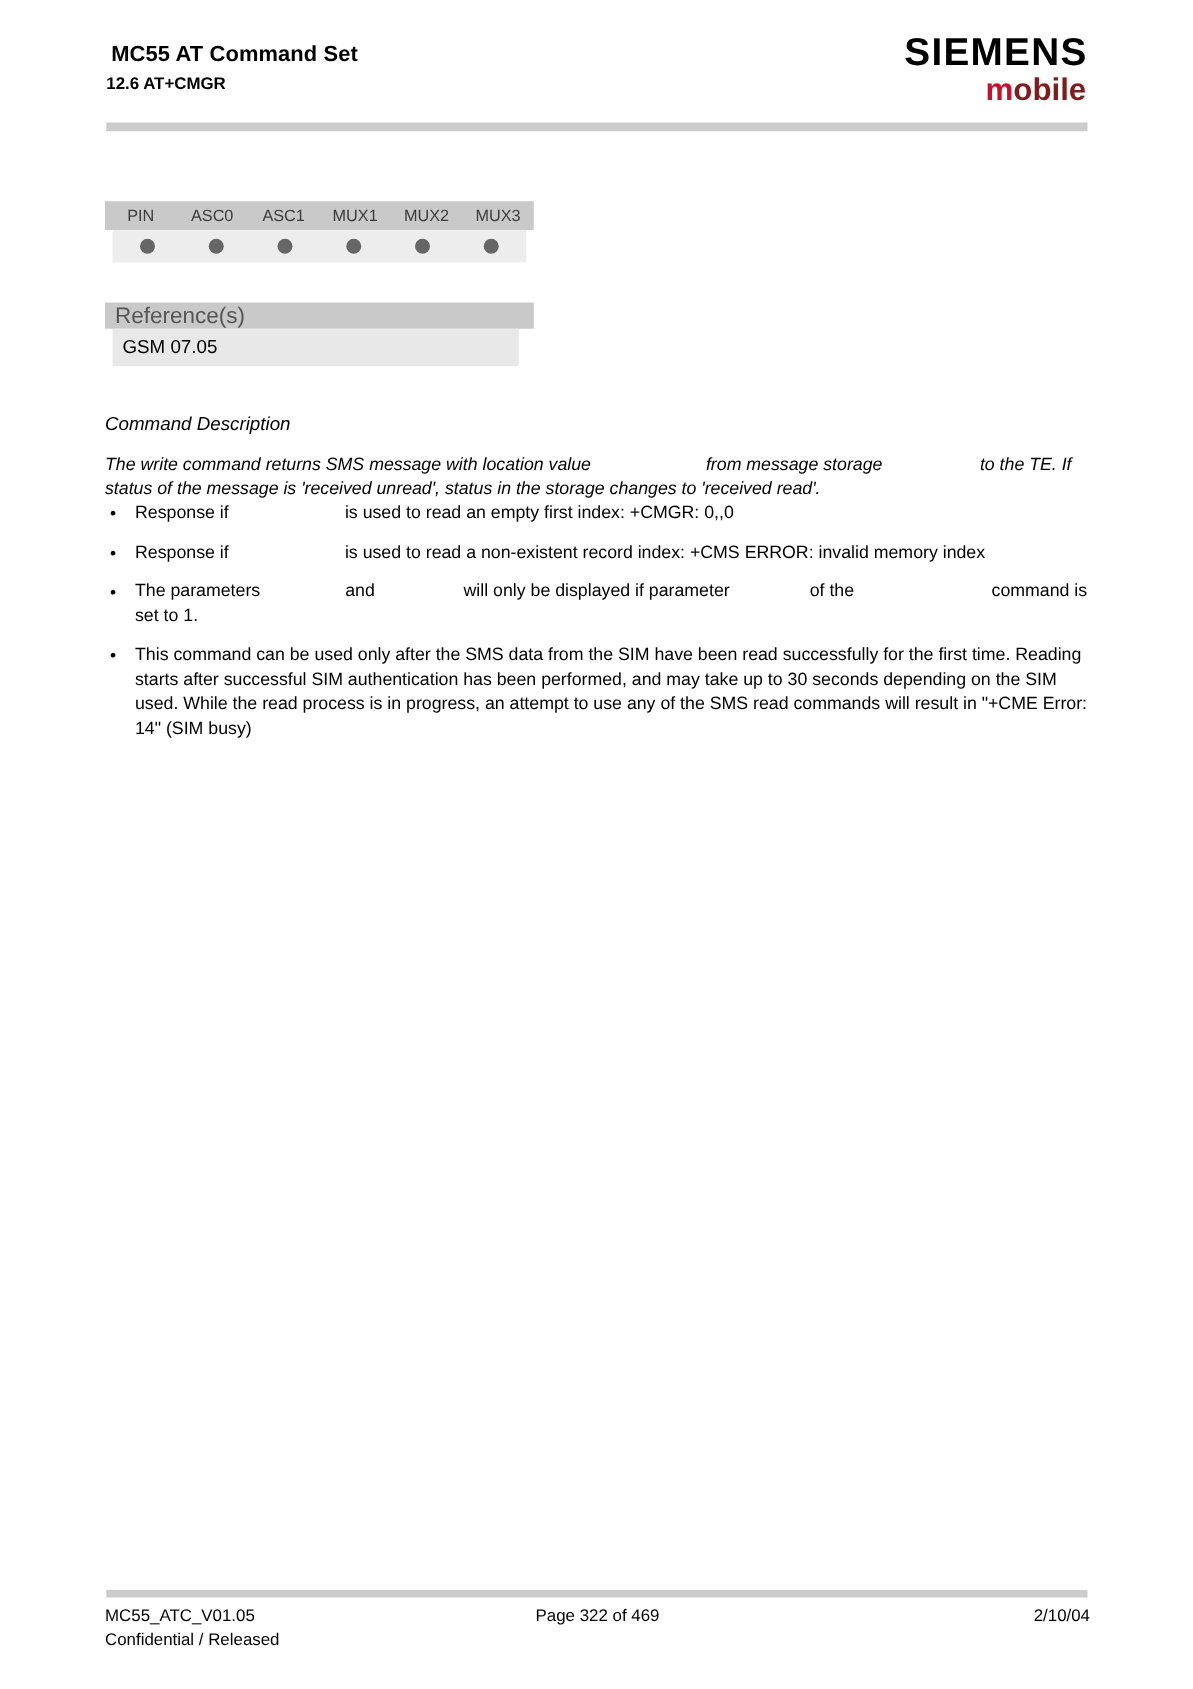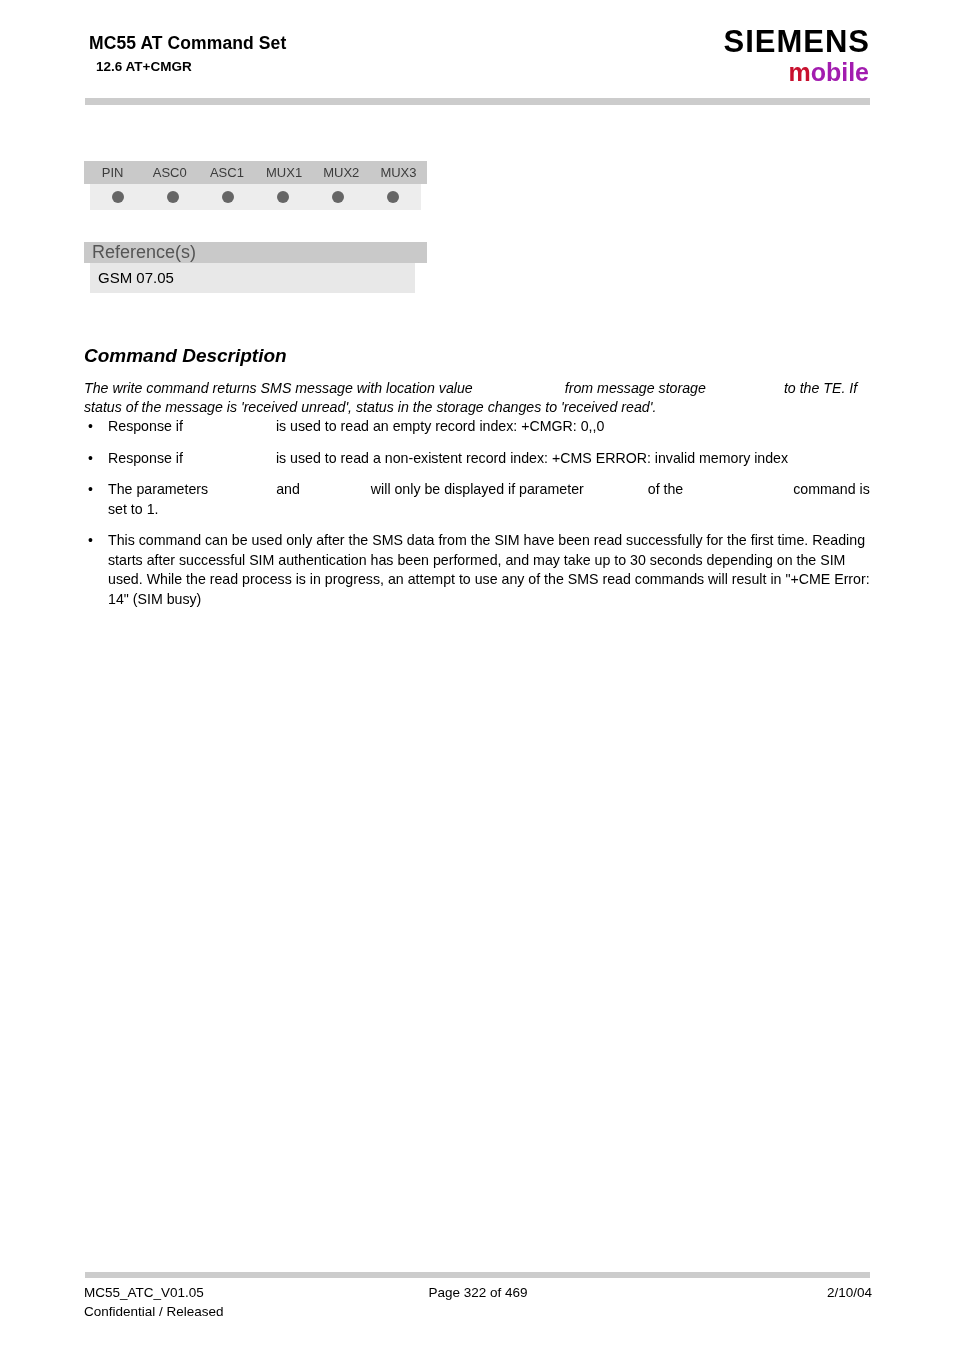--- a/index.html
+++ b/index.html
@@ -37,21 +37,21 @@
     font-size: 17.5px;
     font-weight: bold;
     letter-spacing: 0.1px;
     line-height: 22px;
     margin: 4px;
   }
   .doc-subtitle {
     font-size: 13.5px;
     font-weight: bold;
     line-height: 18px;
-    margin: 4px 0 0 11px;
+    margin: 4px 0 0 0;
   }
   .logo {
     position: absolute;
     right: 84px;
     top: 26px;
     text-align: right;
     line-height: 1;
     margin-left: 35px;
   }
   .logo-siemens {
@@ -63,21 +63,21 @@
   }
   .logo-mobile {
     font-size: 25px;
     font-weight: bold;
     letter-spacing: 0px;
     display: block;
     margin-top: 3px;
     margin-right: 1px;
   }
   .logo-mobile .m-red { color: #C8102E; }
-  .logo-mobile .rest { color: #a21caf; }
+  .logo-mobile .rest { color: #7f1d1d; }
 
   .header-rule {
     position: absolute;
     left: 85px;
     top: 98px;
     width: 785px;
     height: 7px;
     background: #CCCCCC;
   }
 
@@ -149,24 +149,24 @@
   }
 
   
   .content {
     position: absolute;
     left: 84px;
     top: 330px;
     width: 788px;
   }
   h2.section {
-    font-size: 19px;
-    font-weight: bold;
+    font-size: 15px;
+    font-weight: normal;
     font-style: italic;
-    margin: 16px 0 14px 0;
+    margin: 0 0 14px 0;
     line-height: 19px;
   }
   h2.section.notes {
     margin-top: 36px;
   }
   p.para {
     font-size: 14.2px;
     line-height: 19px;
     margin: 0;
     text-align: left;
@@ -277,21 +277,21 @@
   <div class="content">
 
     <h2 class="section">Command Description</h2>
 
     <p class="para"><span>The write command returns SMS message with location value</span><span class="gap" style="width:92px">&nbsp;</span><span>from message storage</span><span class="gap" style="width:78px">&nbsp;</span><span>to the TE. If status of the message is 'received unread', status in the storage changes to 'received read'.</span></p>
 
 
     <ul class="notes-list">
 
       <li>
-        <span class="bullet">•</span><span>Response if</span><span class="gap" style="width:93px">&nbsp;</span><span>is used to read an empty record index: +CMGR: 0,,0</span>
+        <span class="bullet">•</span><span>Response if</span><span class="gap" style="width:93px">&nbsp;</span><span>is used to read an empty first index: +CMGR: 0,,0</span>
       </li>
 
       <li>
         <span class="bullet">•</span><span>Response if</span><span class="gap" style="width:93px">&nbsp;</span><span>is used to read a non-existent record index: +CMS ERROR: invalid memory index</span>
       </li>
 
       <li>
         <span class="bullet">•</span><span>The parameters</span><span class="gap" style="width:68px">&nbsp;</span><span>and</span><span class="gap" style="width:71px">&nbsp;</span><span>will only be displayed if parameter</span><span class="gap" style="width:64px">&nbsp;</span><span>of the</span><span class="gap" style="width:110px">&nbsp;</span><span>command is set to 1.</span>
       </li>
 

